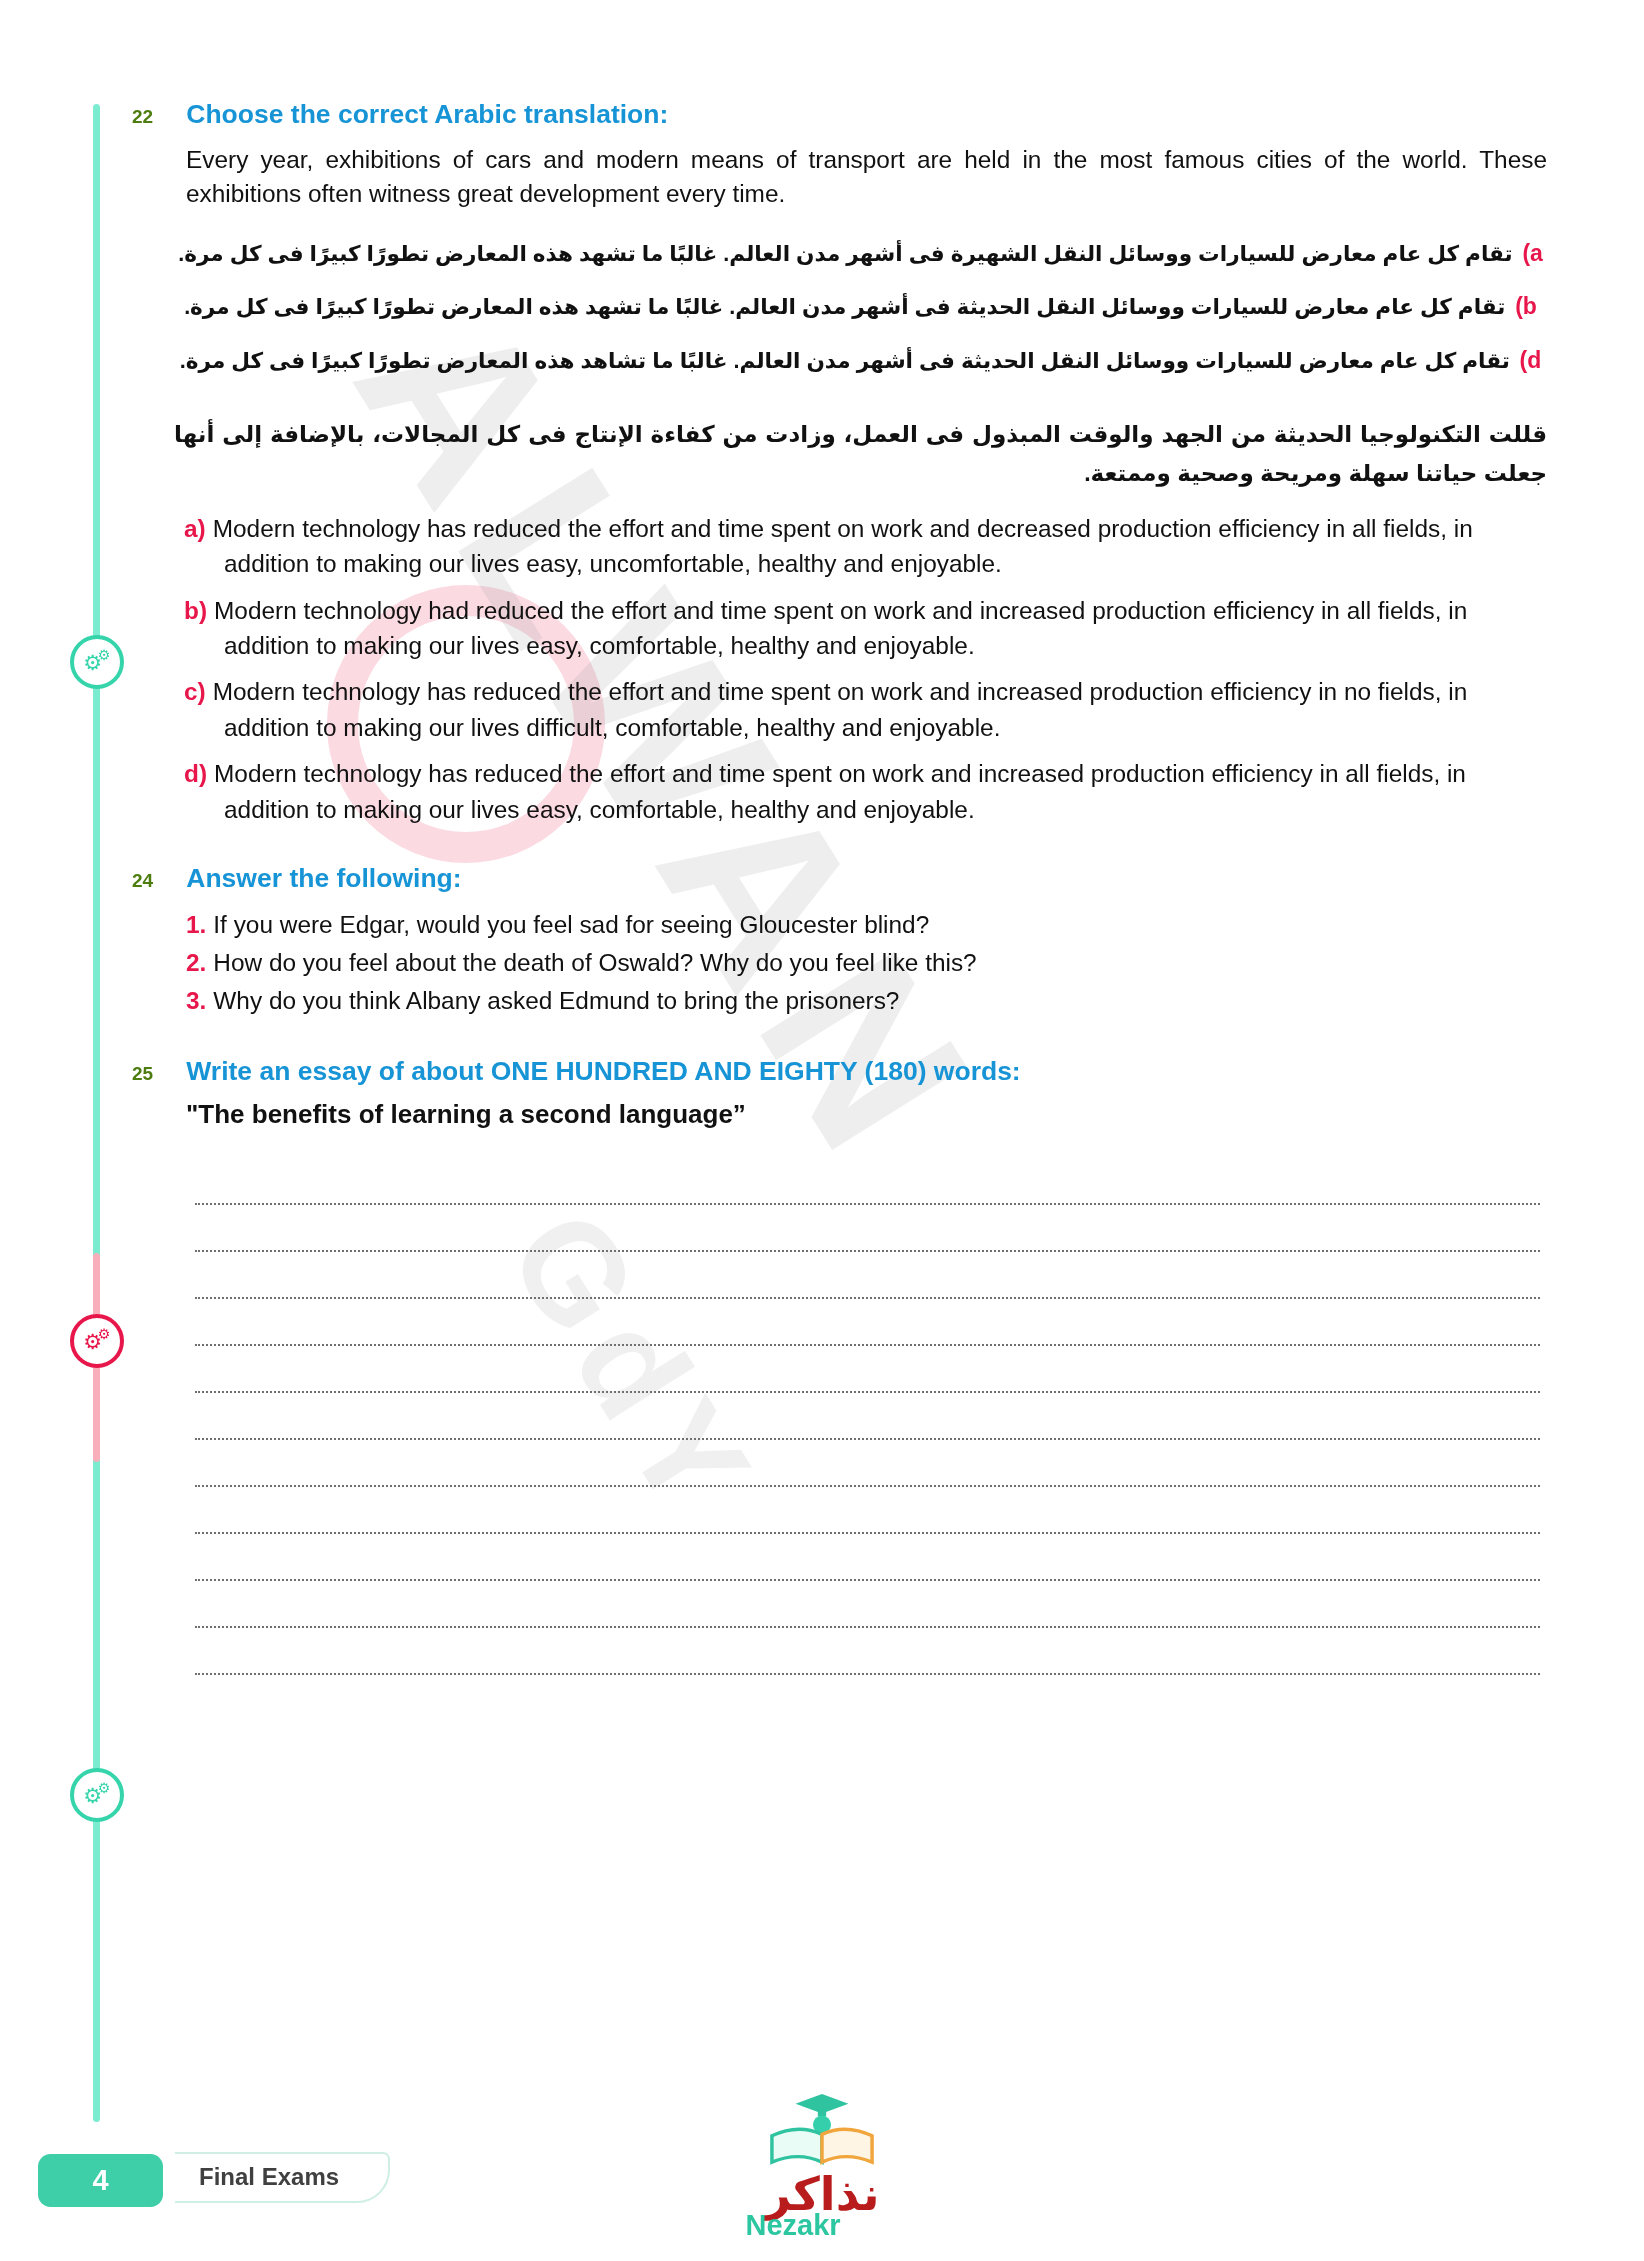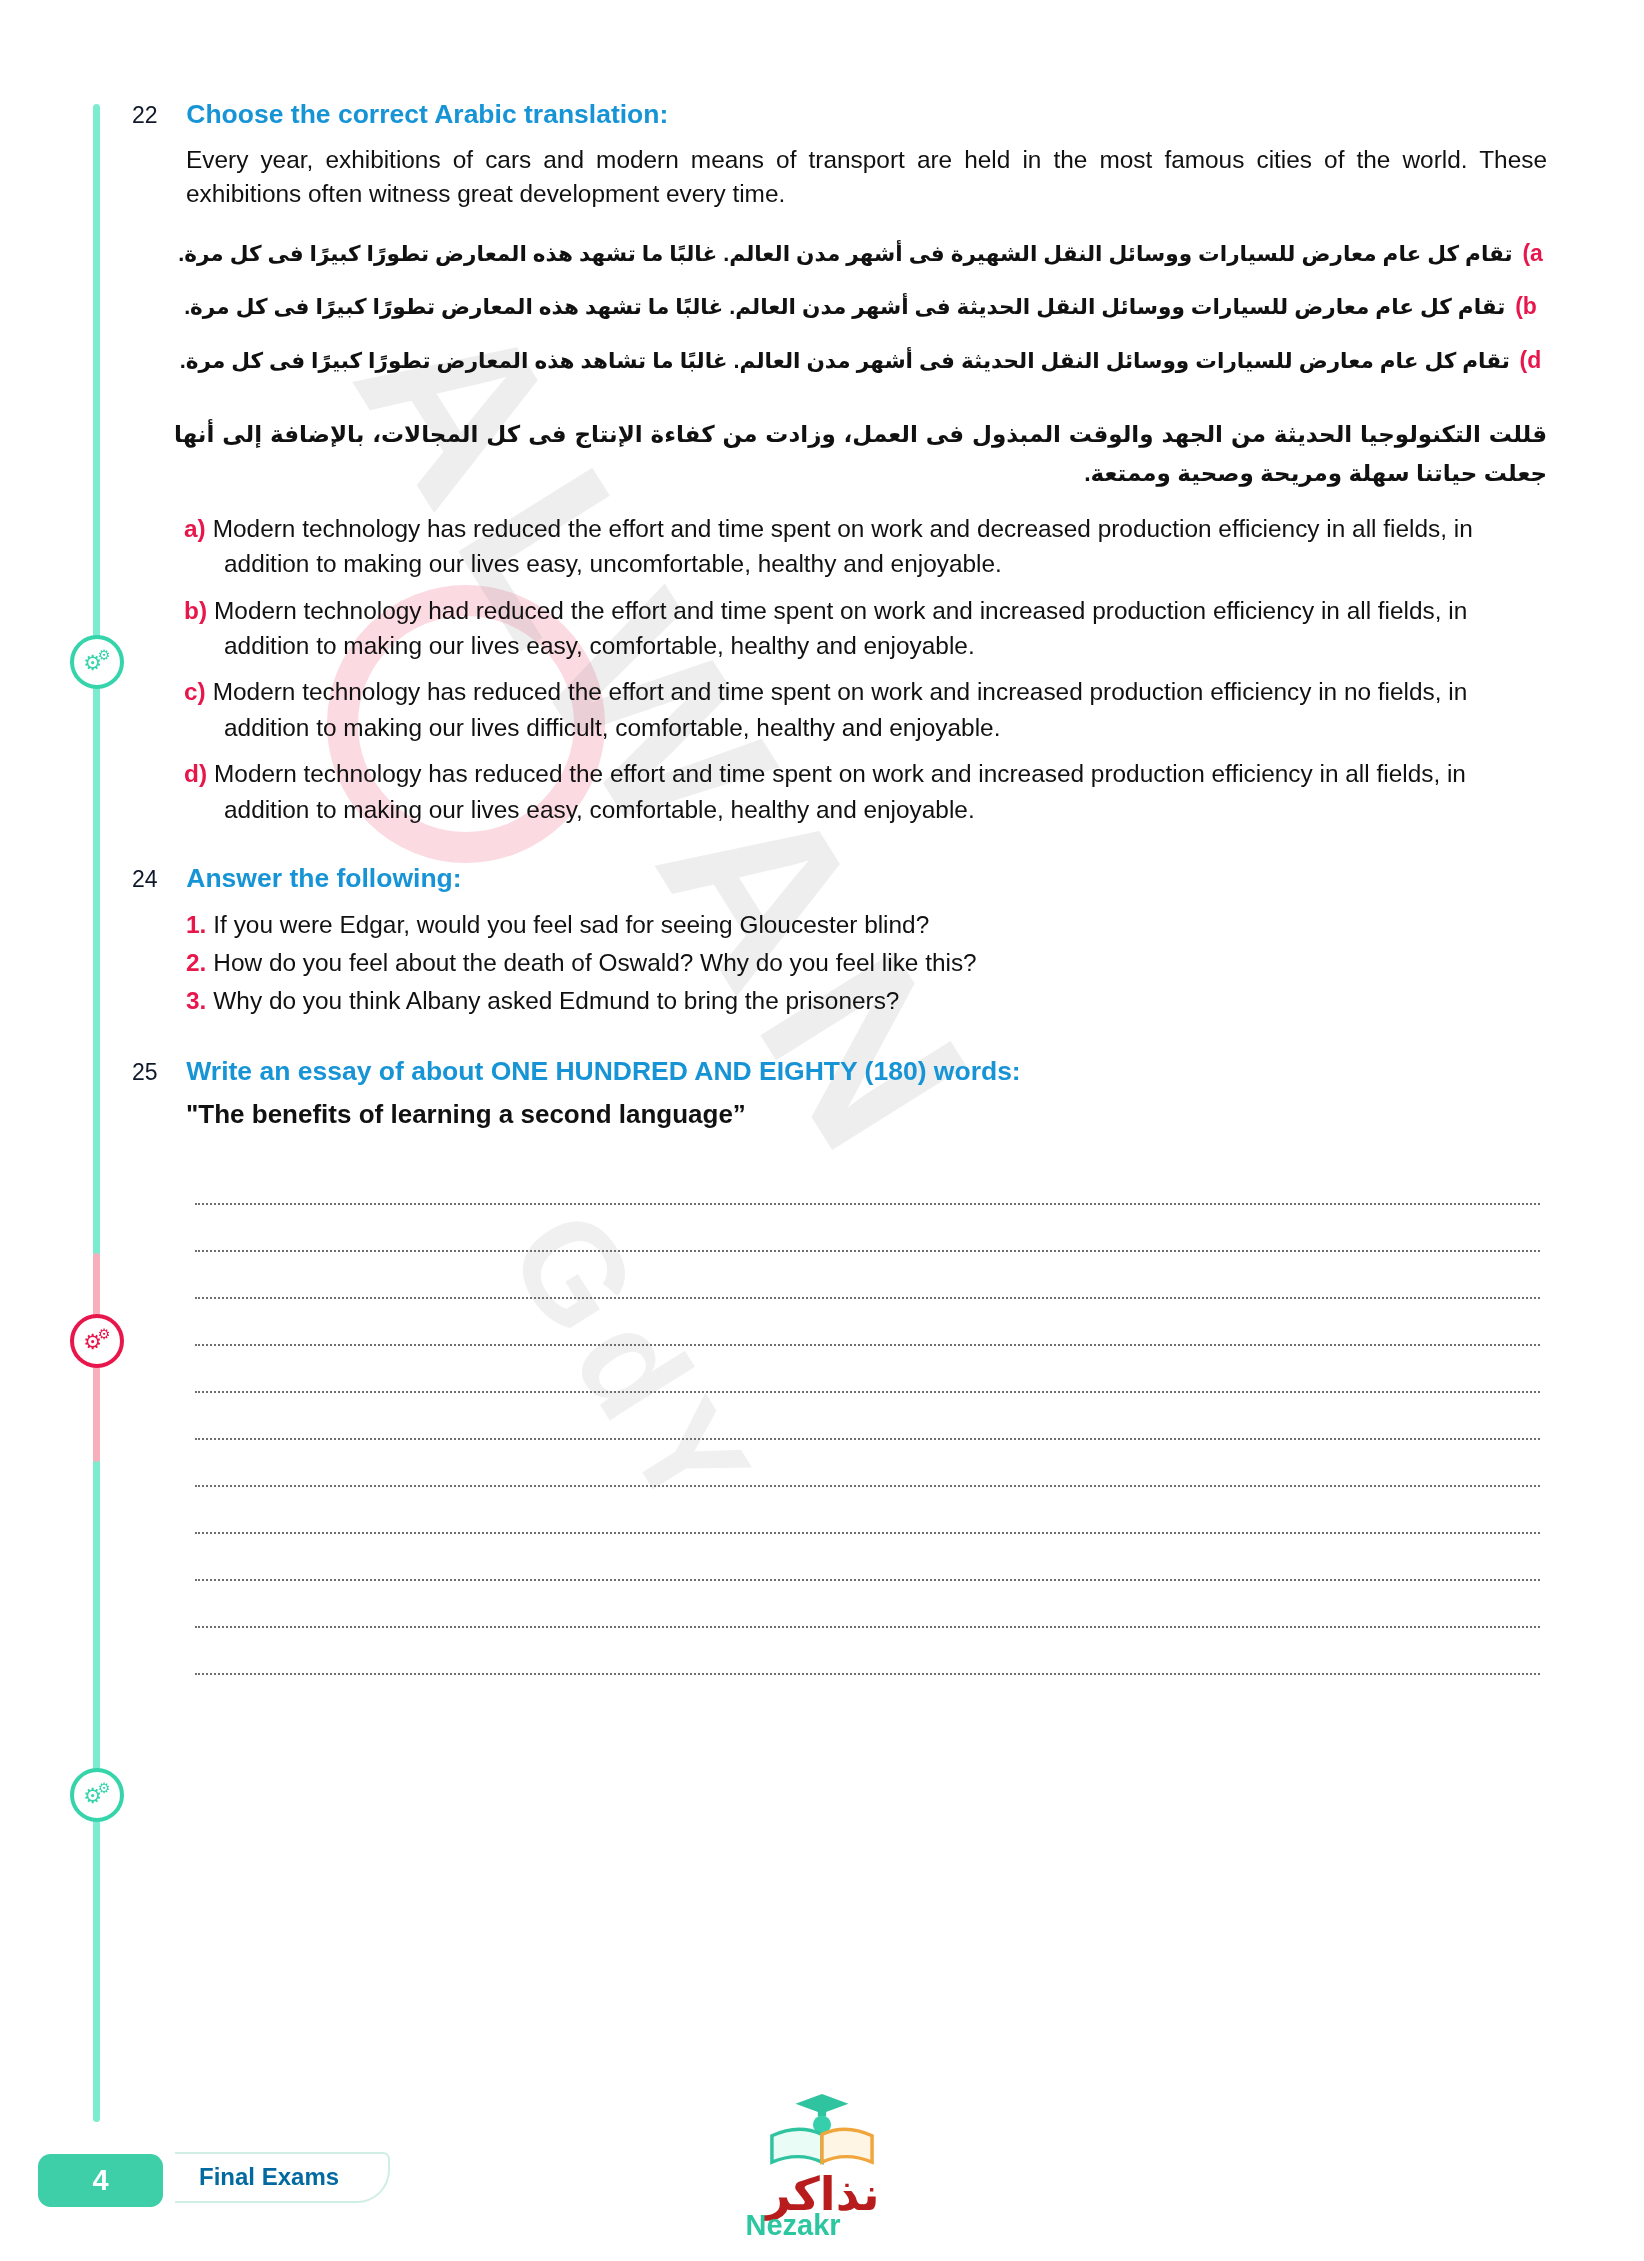--- a/index.html
+++ b/index.html
@@ -56,21 +56,21 @@
   .gear-badge .g2 { font-size:14.6px; line-height:1; margin-left:-4.2px; margin-top:-14px; }
   .gear-badge.red { border-color:#e8174b; color:#e8174b; }
 
   
   main {
     position:relative; z-index:1;
     padding:99px 97px 0 132px;
   }
   section.question { margin-bottom:36px; }
   .qhead { display:flex; align-items:baseline; gap:15.3px; margin-bottom:12.5px; }
-  .qnum  { color:#0f172a; font-size:23px; font-weight:normal; min-width:39px; }
+  .qnum  { color:#4d7c0f; font-size:19px; font-weight:bold; min-width:39px; }
   .qtitle{ color:#1694d6; font-size:26.5px; font-weight:bold; }
 
   .passage {
     padding-left:54px; font-size:24.4px; line-height:1.42;
     text-align:justify; margin-bottom:13px;
   }
 
   
   .ar-options { direction:rtl; margin-top:24px; }
   .ar-option  {
@@ -116,21 +116,21 @@
     width:125px; height:53px; border-radius:12.5px;
     background:#3ecfa9; color:#ffffff;
     font-size:29px; font-weight:bold;
     display:flex; align-items:center; justify-content:center;
   }
   .footer-tab {
     position:absolute; left:175px; bottom:58px; z-index:2;
     padding:9.7px 49px 9.7px 24px;
     border:2.1px solid #cfeee4; border-left:none;
     border-radius:0 7px 33px 0;
-    color:#0369a1; font-size:24px; font-weight:bold;
+    color:#404040; font-size:24px; font-weight:bold;
     background:#ffffff;
   }
   .brand {
     position:absolute; left:50%; bottom:19.5px; transform:translateX(-50%);
     z-index:2; text-align:center;
   }
   .brand .brand-ar { font-size:46px; font-weight:bold; color:#b91c1c; line-height:1.05; }
   .brand .brand-en { font-size:29px; font-weight:bold; color:#2cc6a0; margin-top:-9.7px; text-align:left; }
 </style>
 </head>

